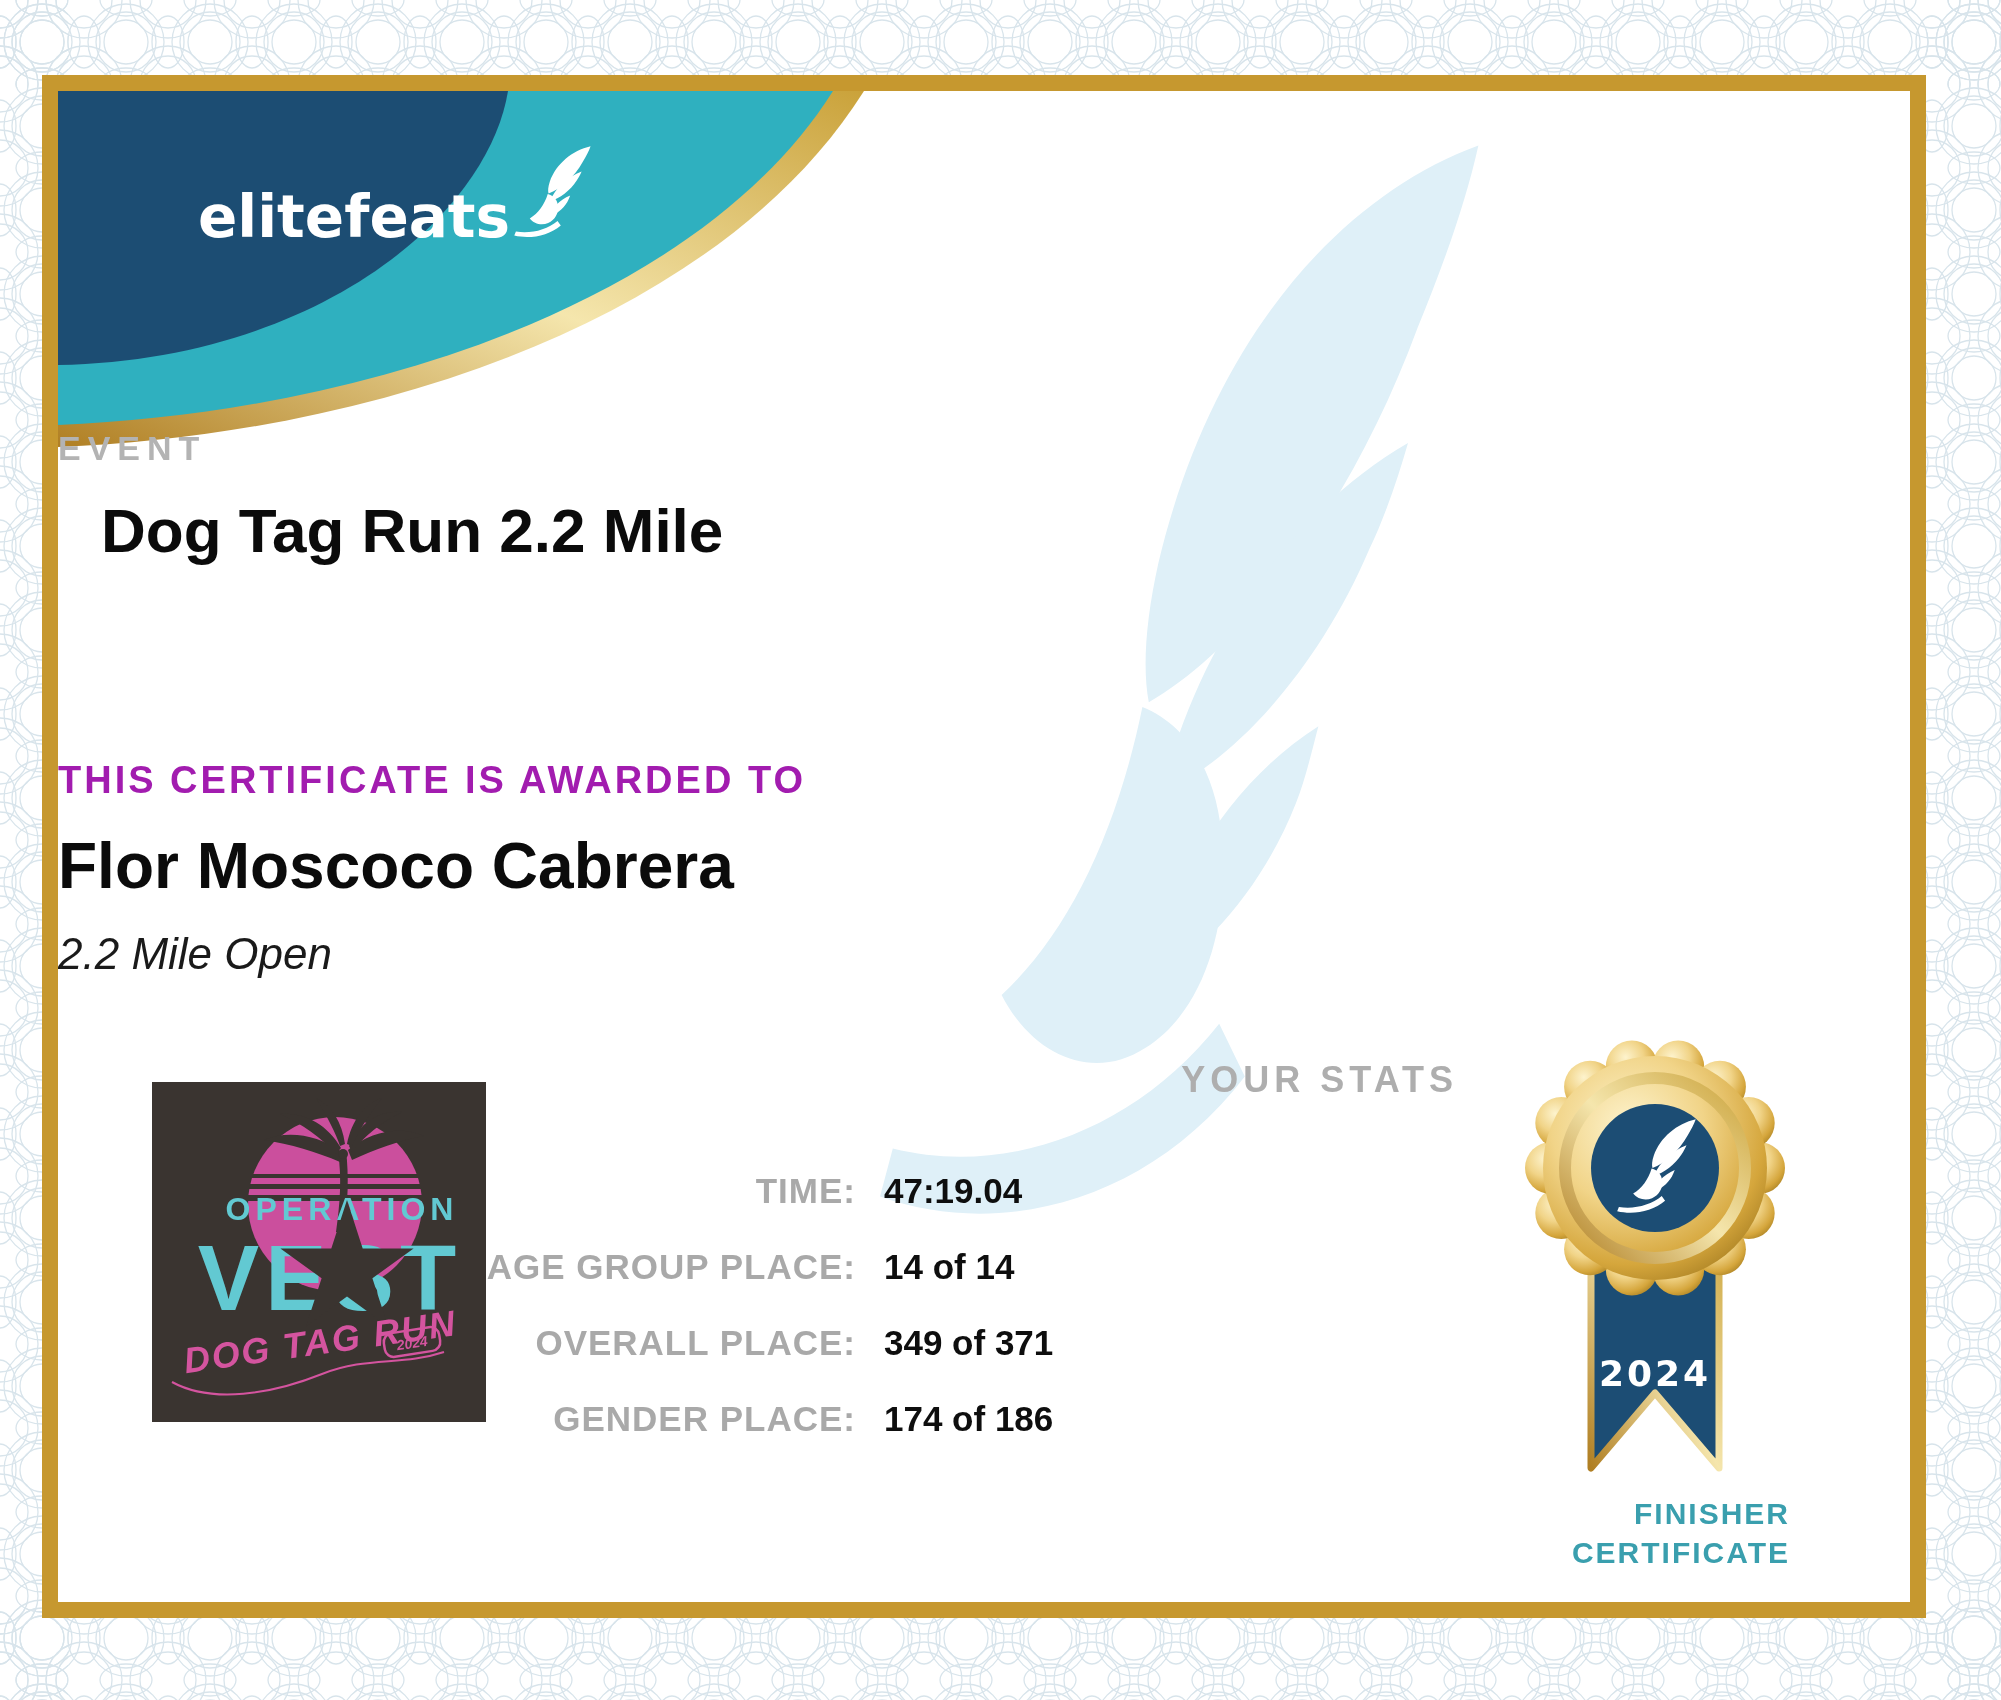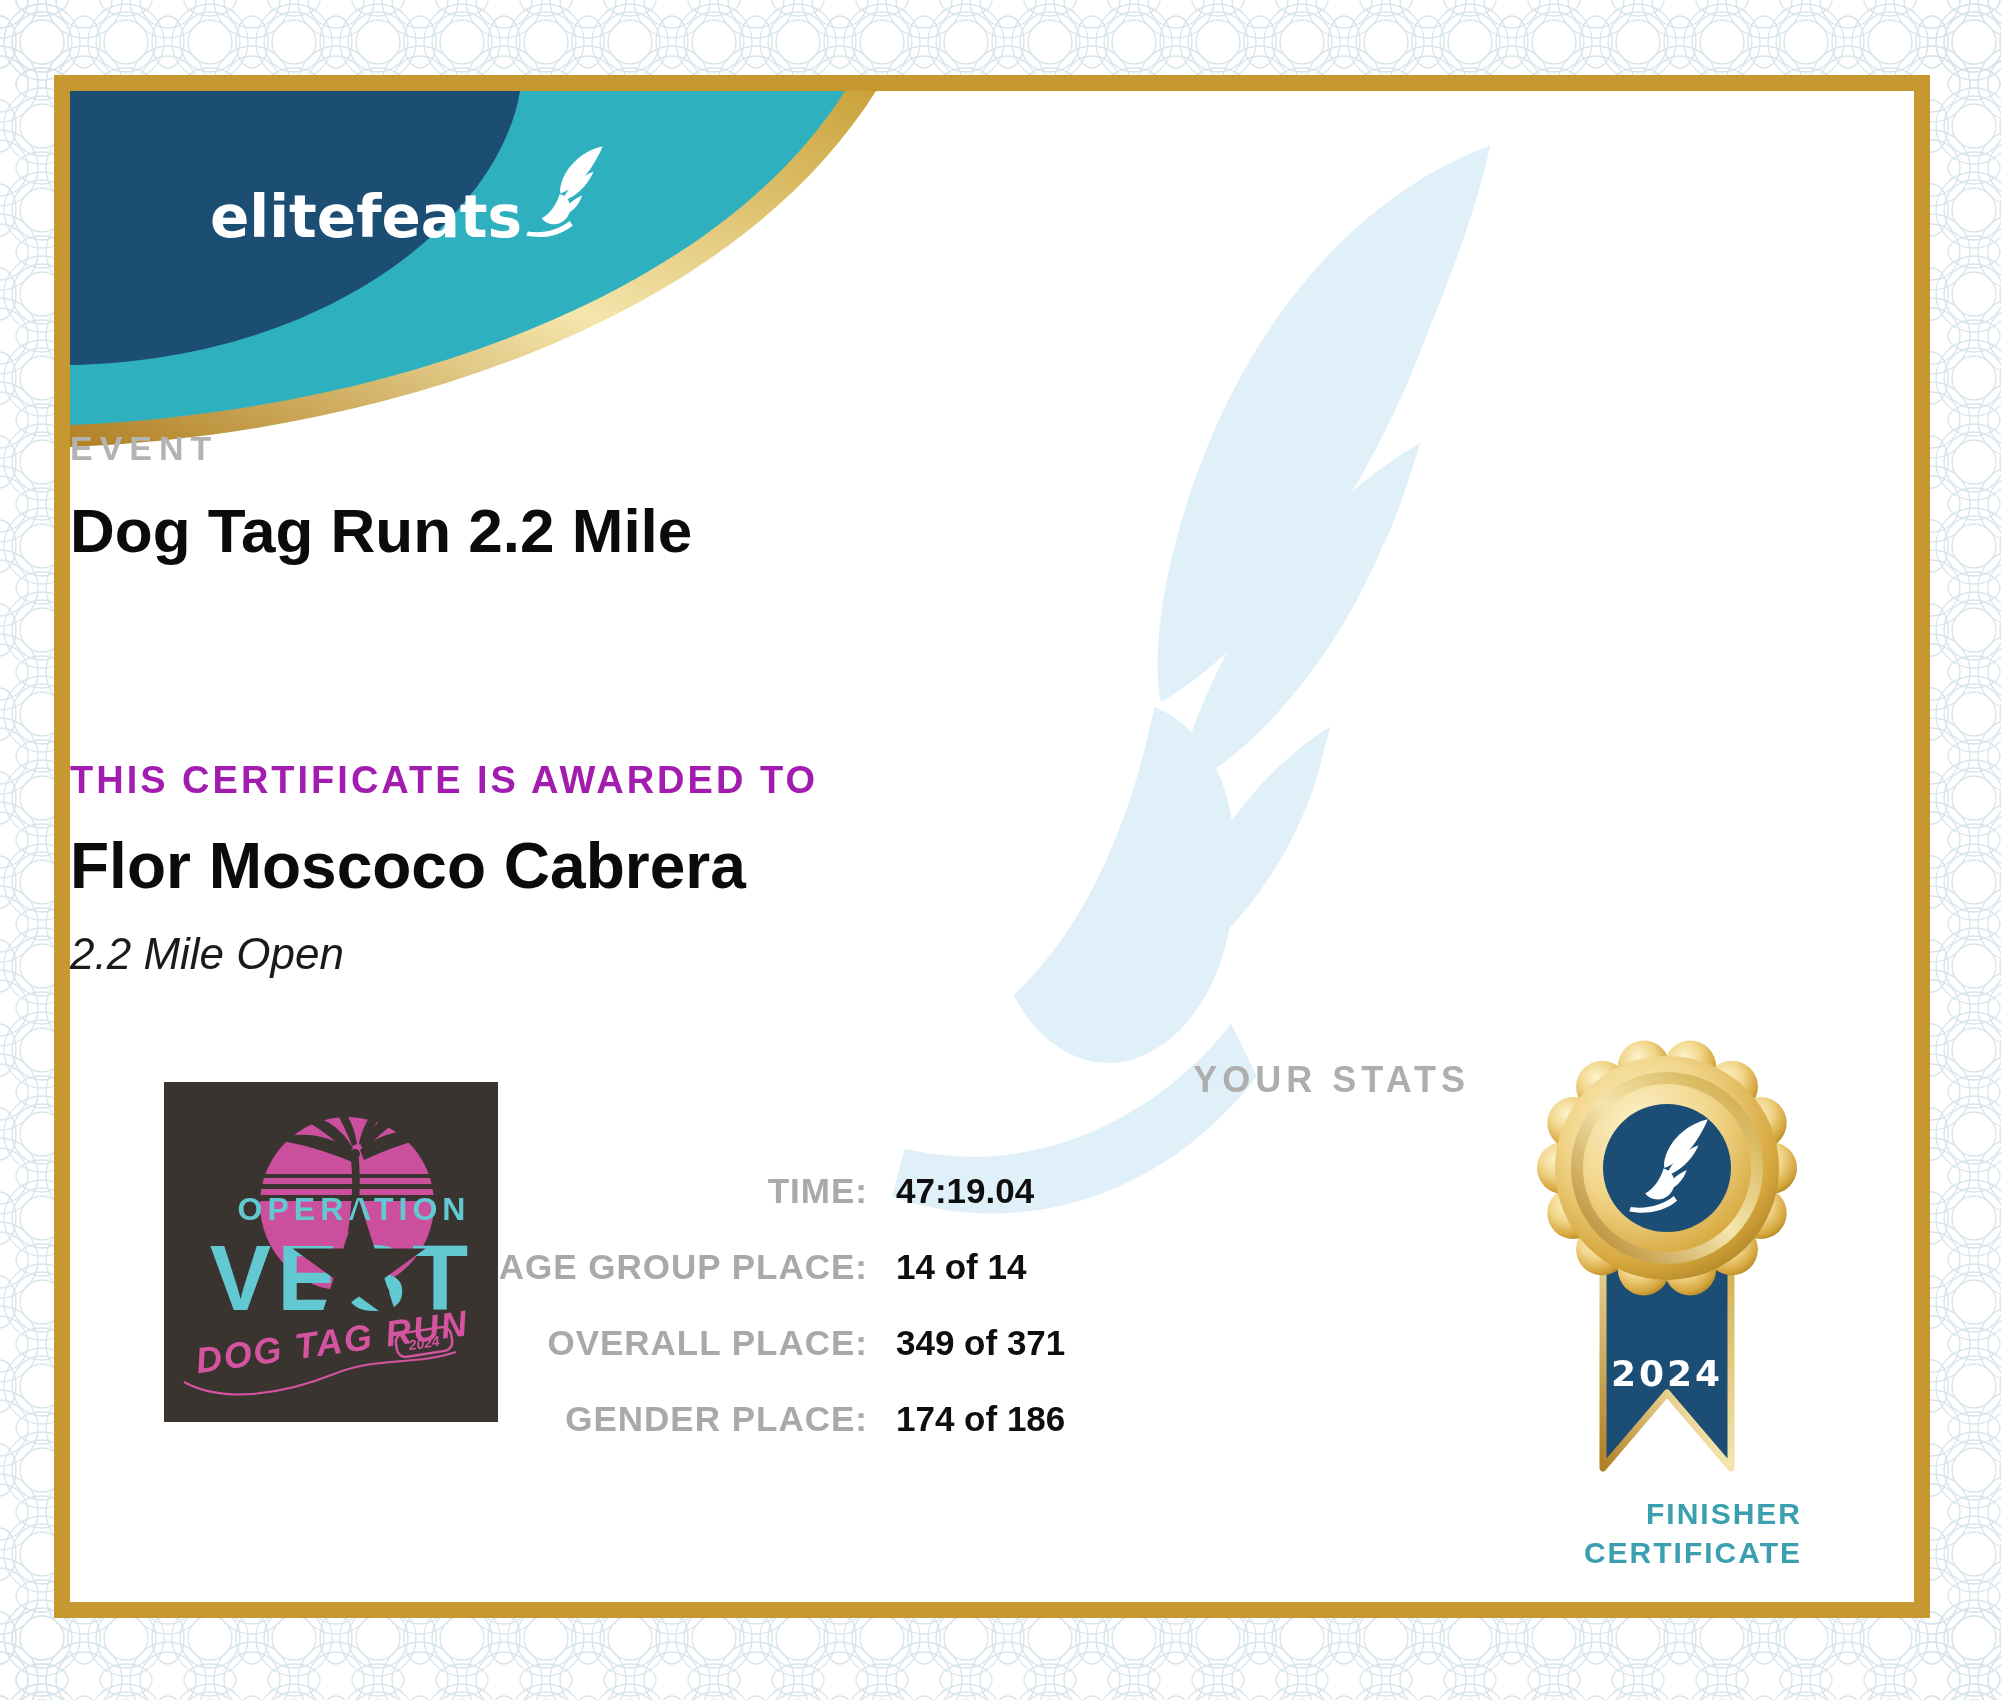--- a/index.html
+++ b/index.html
@@ -1,25 +1,25 @@
 <!DOCTYPE html>
 <html><head>
 <meta charset="utf-8">
 <style>
   html,body{margin:0;padding:0;background:#ffffff;}
   body{width:2001px;height:1700px;position:relative;overflow:hidden;
        font-family:"Liberation Sans",sans-serif;}
   .guilloche{position:absolute;left:0;top:0;z-index:0;}
-  .frame{position:absolute;left:54px;top:75px;width:1844px;height:1511px;
-         border:16px solid #c6982f;background:#ffffff;z-index:1;overflow:hidden;}
+  .frame{position:absolute;left:42px;top:75px;width:1844px;height:1511px;
+         border:16px solid #c6982f;background:#ffffff;z-index:1;overflow:hidden;padding-left:8px;}
   .watermark{position:absolute;left:790px;top:40px;z-index:0;pointer-events:none;}
   .header-swoosh{position:absolute;left:0;top:0;z-index:2;}
   .centercol{position:absolute;left:0;width:1844px;text-align:left;z-index:3;}
   .event-label{top:338px;font-size:34px;font-weight:700;color:#b3b3b3;letter-spacing:7px;}
-  .event-name{top:404px;font-size:62px;font-weight:700;color:#0b0b0b;}
+  .event-name{top:404px;font-size:62px;font-weight:700;color:#0b0b0b;margin-left:43px;}
   .awarded-label{top:668px;font-size:38px;font-weight:600;color:#a21caf;letter-spacing:3px;}
   .recipient{top:738px;font-size:64px;font-weight:700;color:#0b0b0b;}
   .division{top:838px;font-size:44px;font-weight:400;color:#1a1a1a;font-style:italic;}
   .stats-heading{position:absolute;left:0;top:968px;width:1400px;text-align:right;
                  font-size:36px;font-weight:700;color:#aeaeae;letter-spacing:5px;z-index:3;}
   .stats{position:absolute;left:0;top:1062px;width:1844px;z-index:3;}
   .stat-row{display:flex;height:76px;align-items:center;}
   .stat-label{width:798px;text-align:right;font-size:35px;font-weight:600;
               color:#a9a9a9;letter-spacing:1px;}
   .stat-value{margin-left:28px;font-size:35px;font-weight:700;color:#0e0e0e;}

